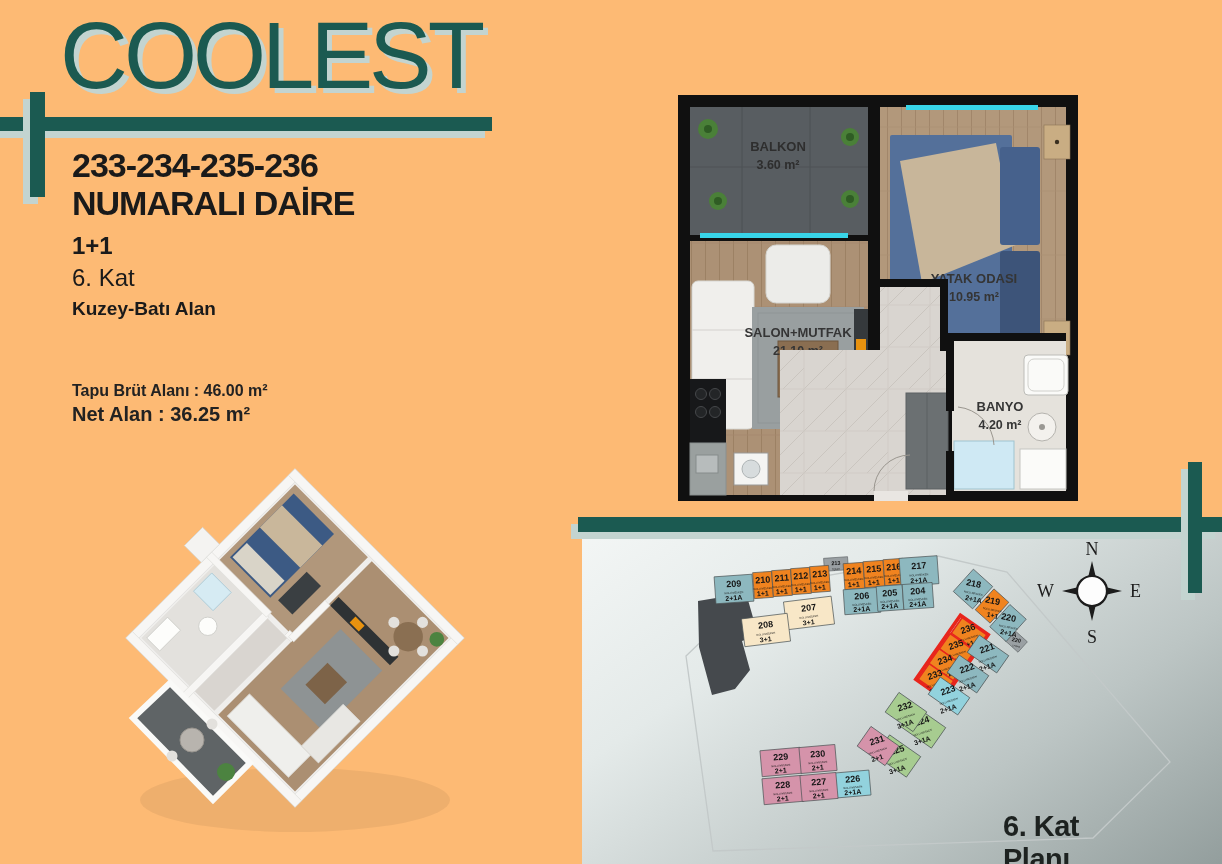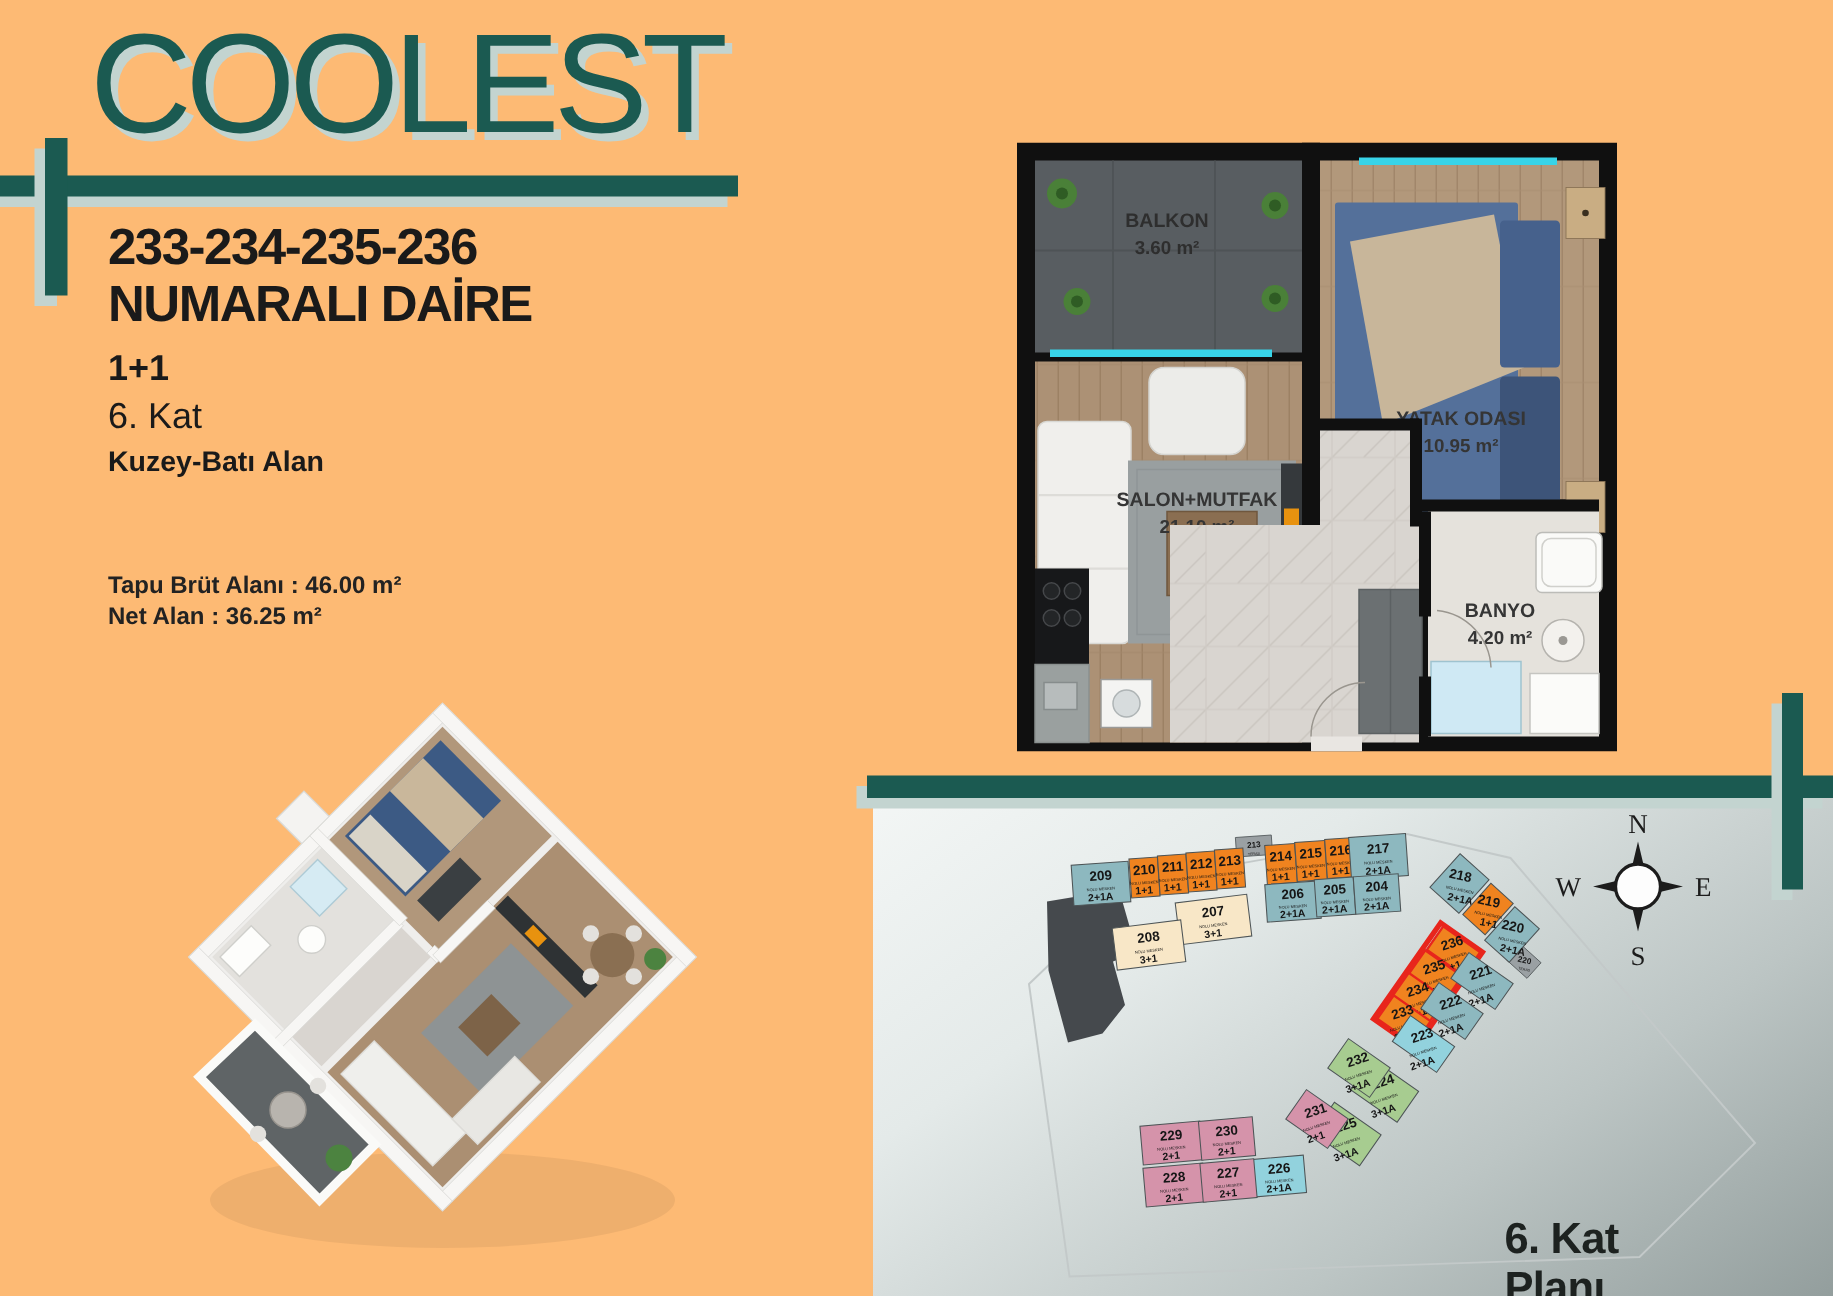--- a/index.html
+++ b/index.html
@@ -12,21 +12,21 @@
   .vbar1{left:30px;top:92px;width:15px;height:105px;}
   .hbar2{left:578px;top:517px;width:644px;height:15px;}
   .vbar2{left:1188px;top:462px;width:14px;height:131px;}
   .info{position:absolute;left:72px;z-index:4;}
   .t1{top:146px;font-size:34px;font-weight:700;letter-spacing:-1px;}
   .t2{top:184px;font-size:34px;font-weight:700;letter-spacing:-1px;}
   .t3{top:232px;font-size:24px;font-weight:700;}
   .t4{top:264px;font-size:24px;font-weight:400;}
   .t5{top:298px;font-size:19px;font-weight:700;}
   .t6{top:370px;font-size:16px;font-weight:700;color:#222;margin-top:12px;}
-  .t7{top:403px;font-size:16px;font-weight:700;color:#222;}
+  .t7{top:403px;font-size:20px;font-weight:700;color:#222;}
   .panel{position:absolute;left:582px;top:531px;width:640px;height:333px;z-index:1;
          background:linear-gradient(145deg,#f3f6f5 0%,#e4eae9 30%,#bcc5c4 68%,#939e9d 100%);}
   .caption{position:absolute;left:1003px;top:810px;width:150px;font-size:29px;font-weight:700;
            color:#1d2220;letter-spacing:-0.5px;z-index:6;}
   svg text{font-family:"Liberation Sans",sans-serif;}
   .serif{font-family:"Liberation Serif",serif;}
 </style>
 </head>
 <body>
 

